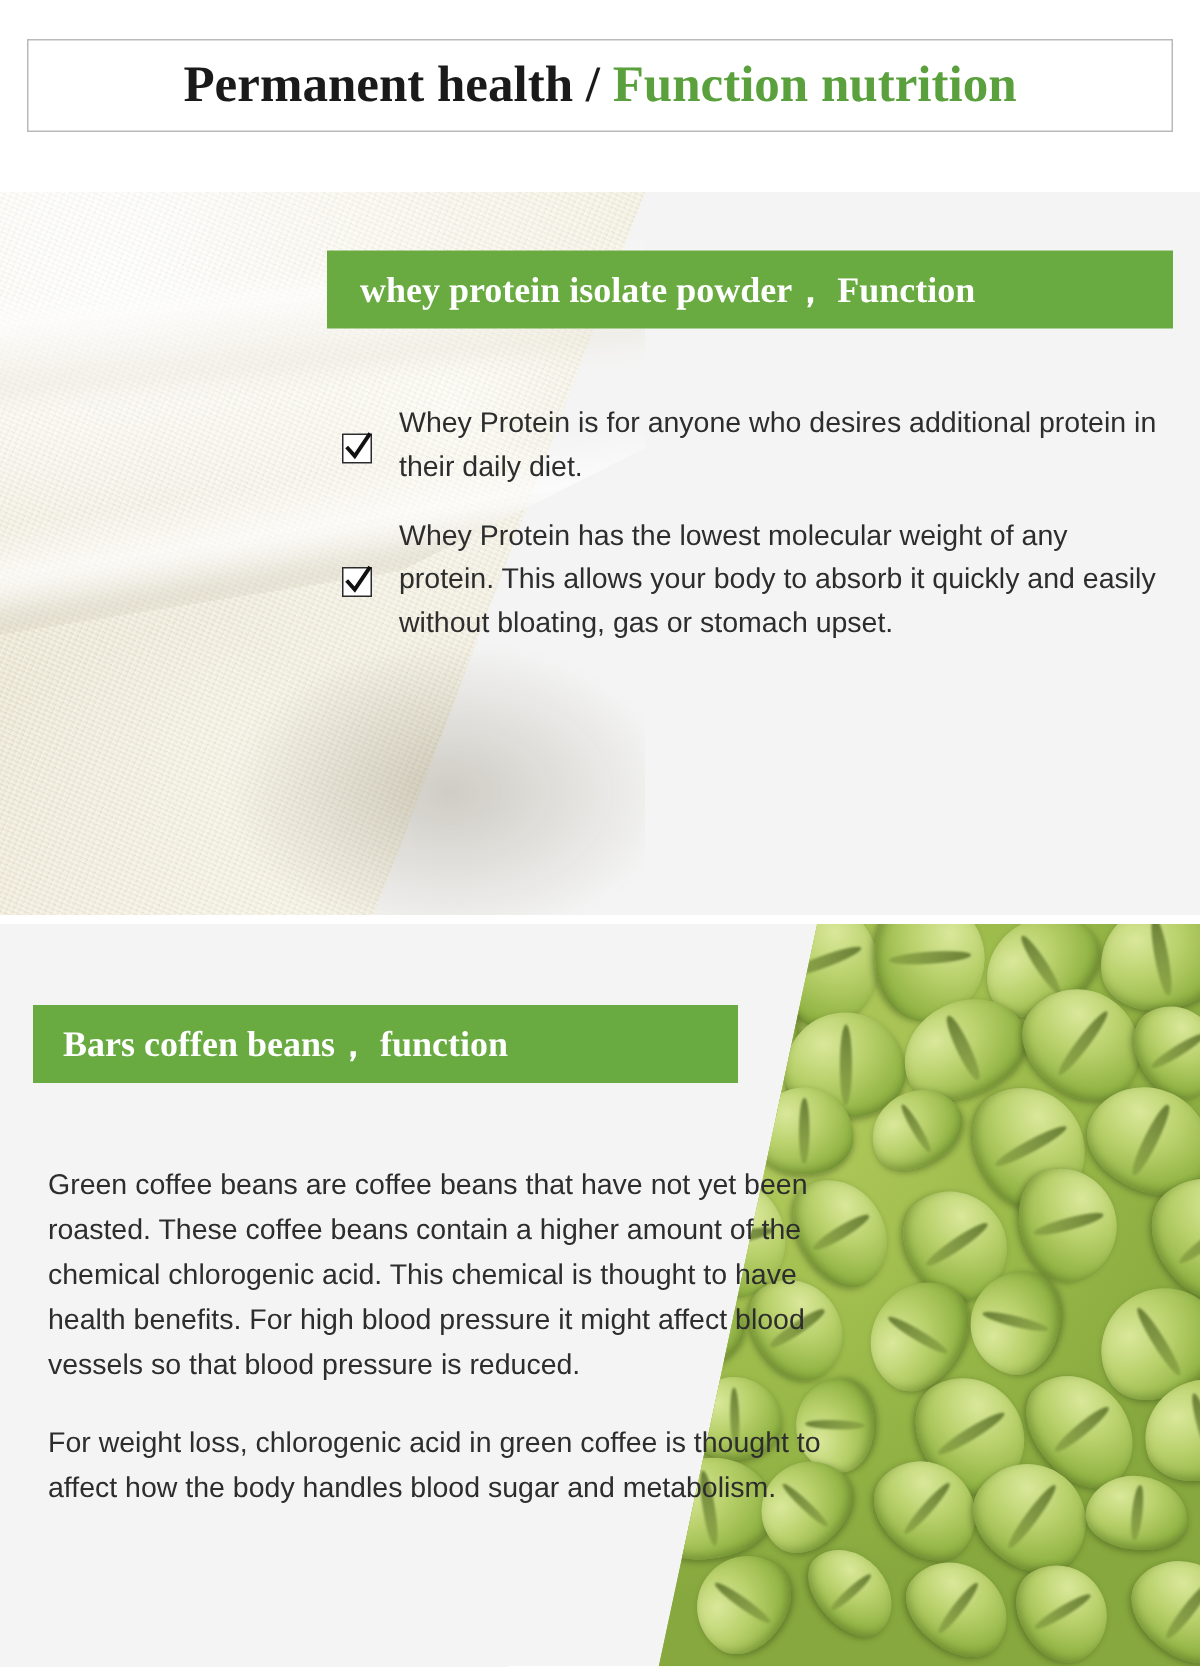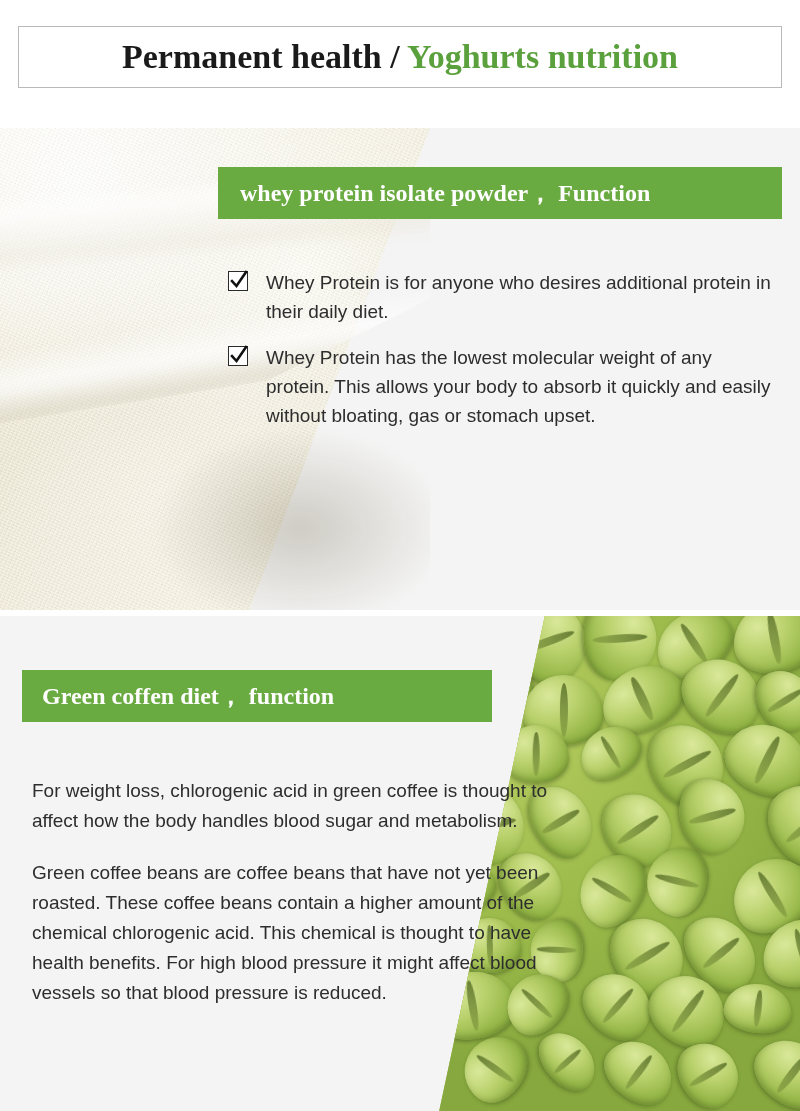--- a/index.html
+++ b/index.html
@@ -125,21 +125,21 @@
   #banner1 .banner-text { font-size: 24px; }
 
   .bullets {
     position: absolute;
     left: 228px;
     top: 140px;
     width: 548px;
   }
   .bullet {
     display: flex;
-    align-items: flex-start;
+    align-items: center;
     margin-bottom: 17px;
   }
   .check {
     flex: 0 0 auto;
     width: 20px;
     height: 20px;
     border: 1px solid #2b2b2b;
     margin-right: 18px;
     margin-top: 3px;
     position: relative;
@@ -225,21 +225,21 @@
 </style>
 </head>
 <body>
 
 <div class="page">
 
   <div class="header-box">
     <div class="header-title">
       <span>Permanent health</span>
       <span class="sep">/</span>
-      <span class="green">Yoghurts nutrition</span>
+      <span class="green">Function nutrition</span>
     </div>
   </div>
 
   <div class="sec1">
 
     <div class="powder-photo">
       <div class="img"></div>
       <div class="grain"></div>
       <div class="ridge2"></div>
       <div class="ridge1"></div>
@@ -324,22 +324,22 @@
           <div class="bean" style="width: 66.3711px; height: 49.7281px; left: 26.8381px; top: 435.287px; transform: rotate(-65.2deg);"></div>
           <div class="bean" style="width: 68.3338px; height: 59.1112px; left: 111.004px; top: 432.863px; transform: rotate(-54.5deg);"></div>
           <div class="bean" style="width: 65.3129px; height: 46.3572px; left: 184.656px; top: 432.387px; transform: rotate(48.2deg);"></div>
           <div class="bean" style="width: 71.6326px; height: 55.7416px; left: 252.648px; top: 438.134px; transform: rotate(37.5deg);"></div>
           <div class="bean" style="width: 66.6378px; height: 57.2929px; left: 325.048px; top: 439.568px; transform: rotate(59.1deg);"></div>
           <div class="bean" style="width: 77.5857px; height: 61.1941px; left: 403.233px; top: 436.936px; transform: rotate(37.7deg);"></div>
         </div>
     </div>
 
     <div class="banner" id="banner2">
-      <span class="banner-text">Green coffen diet，  function</span>
+      <span class="banner-text">Bars coffen beans，  function</span>
     </div>
 
     <div class="para-wrap">
+      <p class="para">Green coffee beans are coffee beans that have not yet been roasted. These coffee beans contain a higher amount of the chemical chlorogenic acid. This chemical is thought to have health benefits. For high blood pressure it might affect blood vessels so that blood pressure is reduced.</p>
       <p class="para">For weight loss, chlorogenic acid in green coffee is thought to affect how the body handles blood sugar and metabolism.</p>
-      <p class="para">Green coffee beans are coffee beans that have not yet been roasted. These coffee beans contain a higher amount of the chemical chlorogenic acid. This chemical is thought to have health benefits. For high blood pressure it might affect blood vessels so that blood pressure is reduced.</p>
     </div>
   </div>
 
 </div>
 
 </body></html>

